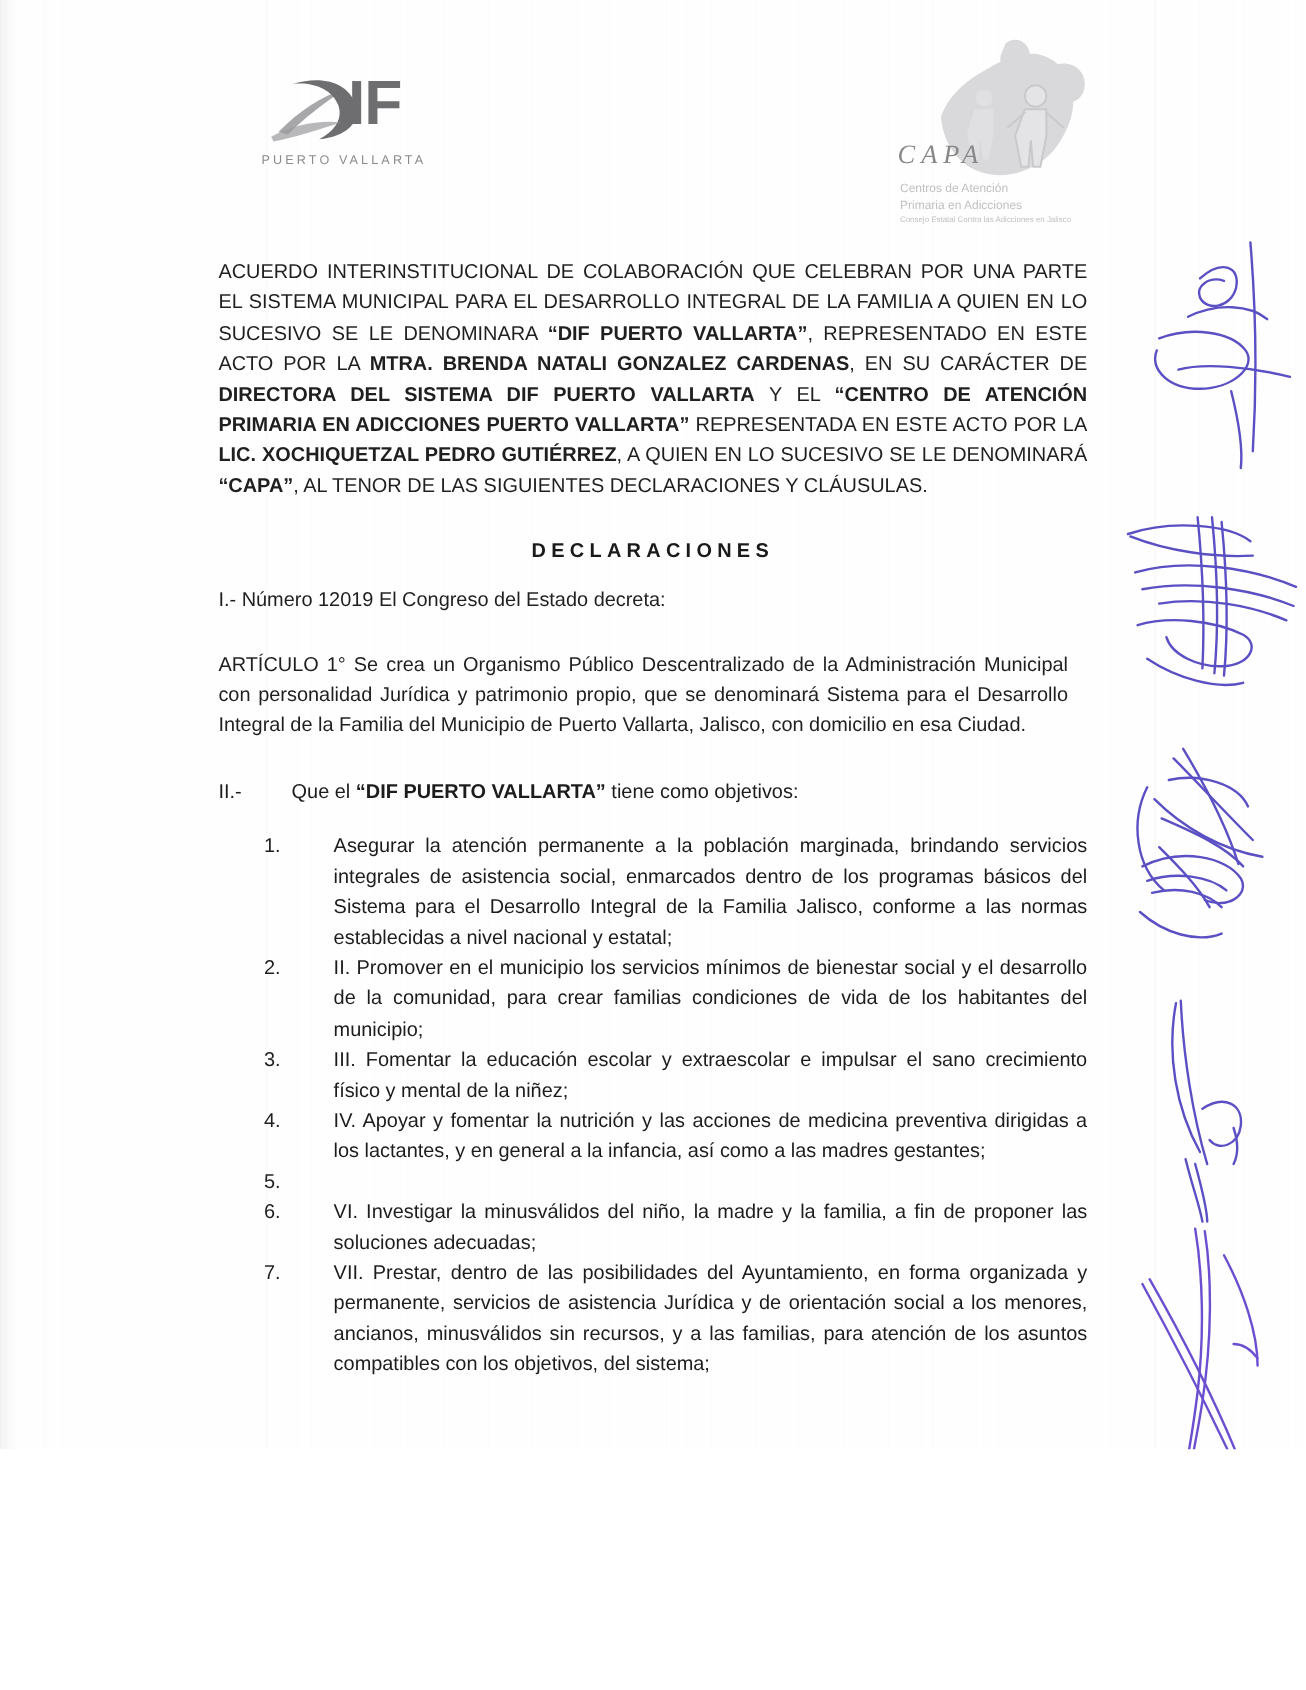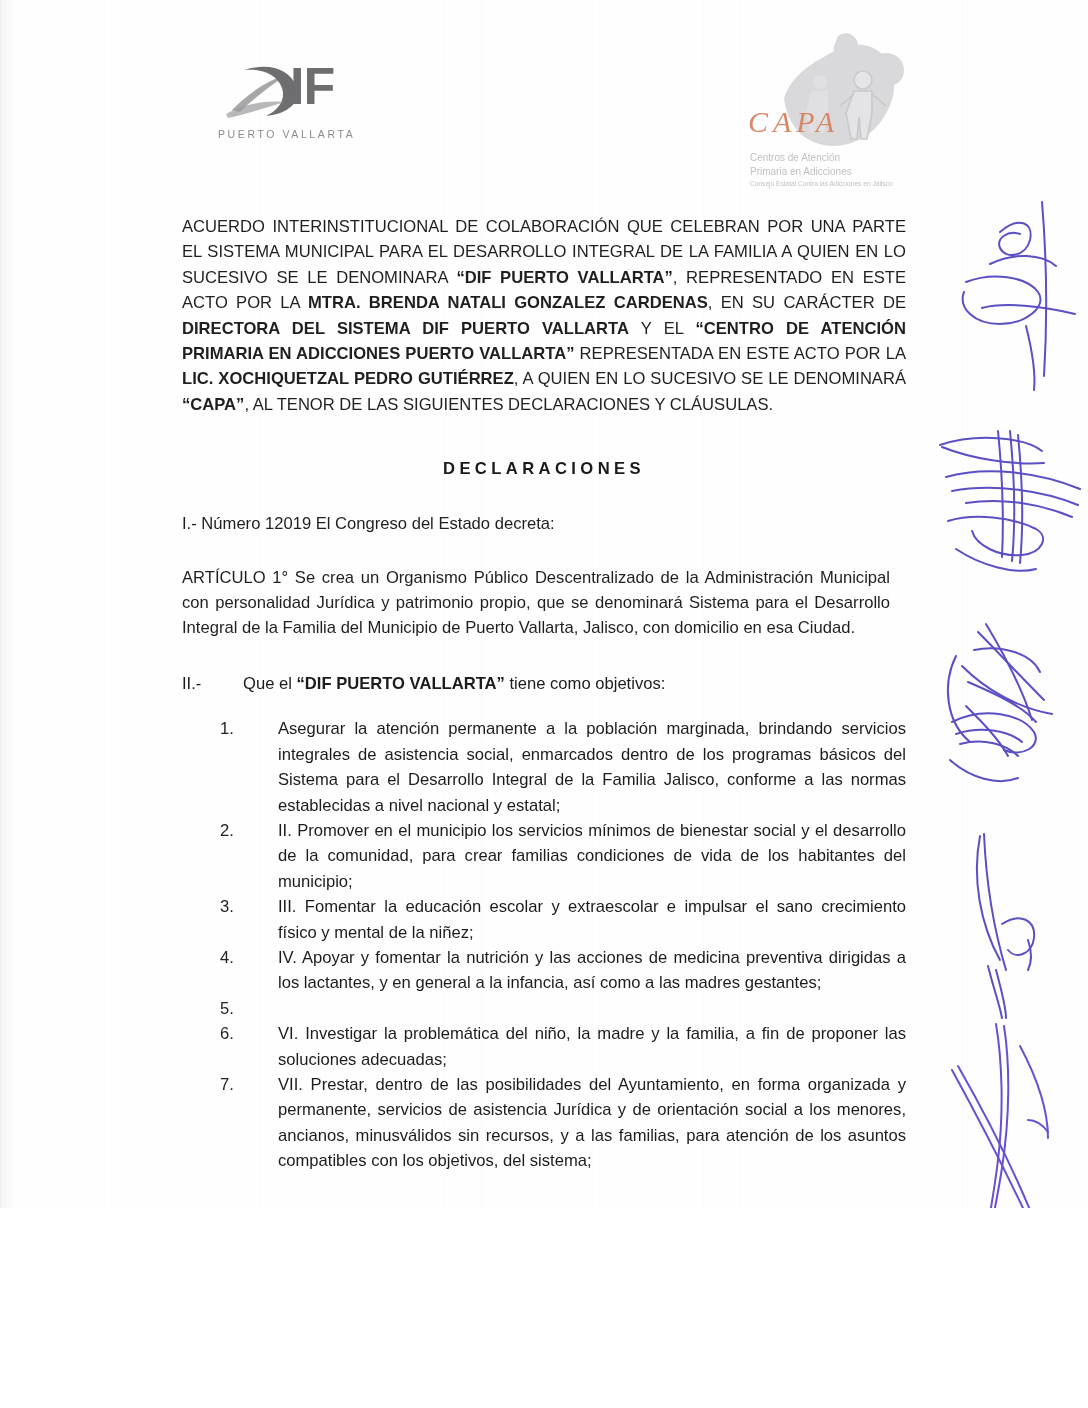--- a/index.html
+++ b/index.html
@@ -70,26 +70,26 @@
   }
 
   .logo-capa {
     position: absolute;
     left: 742px; top: 28px;
     width: 180px; height: 160px;
     opacity: .62;
   }
   .logo-capa .capa-word {
     position: absolute;
-    left: 6px; top: 77px;
+    left: 6px; top: 88px;
     font-family: "Liberation Serif", serif;
     font-style: italic;
-    font-size: 30px;
+    font-size: 22px;
     letter-spacing: 5px;
-    color: #c2410c;
+    color: #404040;
   }
   .logo-capa .capa-l1,
   .logo-capa .capa-l2,
   .logo-capa .capa-l3 {
     position: absolute;
     left: 8px;
     color: #9a9a9e;
     white-space: nowrap;
   }
   .logo-capa .capa-l1 { top: 124px; font-size: 10px; }
@@ -104,28 +104,28 @@
   }
   .para {
     font-size: 16.6px;
     line-height: 25.4px;
     text-align: justify;
     text-justify: inter-word;
     margin: 0;
     color: #1f1f1f;
   }
   .para b { font-weight: bold; }
-  .intro { margin-bottom: 42px; }
+  .intro { margin-bottom: 32px; }
 
   .section-title {
     text-align: center;
     font-size: 16.6px;
     font-weight: bold;
     letter-spacing: 4.4px;
-    margin: 0 0 32px 0;
+    margin: 0 0 18px 0;
     color: #1a1a1a;
   }
 
   .decl-line { margin: 0 0 28px 0; }
 
   .art-para { margin: 0 16px 30px 0; }
 
   .objetivos {
     display: flex;
     margin: 0 0 20px 0;
@@ -259,21 +259,21 @@
         </li>
         <li>
           <span class="idx">4.</span>
           <span class="body">IV. Apoyar y fomentar la nutrición y las acciones de medicina preventiva dirigidas a los lactantes, y en general a la infancia, así como a las madres gestantes;</span>
         </li>
         <li>
           <span class="idx">5.</span>
         </li>
         <li>
           <span class="idx">6.</span>
-          <span class="body">VI. Investigar la problemática del niño, la madre y la familia, a fin de proponer las soluciones adecuadas;</span>
+          <span class="body">VI. Investigar la minusválidos del niño, la madre y la familia, a fin de proponer las soluciones adecuadas;</span>
         </li>
         <li>
           <span class="idx">7.</span>
           <span class="body">VII. Prestar, dentro de las posibilidades del Ayuntamiento, en forma organizada y permanente, servicios de asistencia Jurídica y de orientación social a los menores, ancianos, minusválidos sin recursos, y a las familias, para atención de los asuntos compatibles con los objetivos, del sistema;</span>
         </li>
       </ol>
   </div>
 
   <div class="footer">
     <div>Acuerdo Interinstitucional</div>

